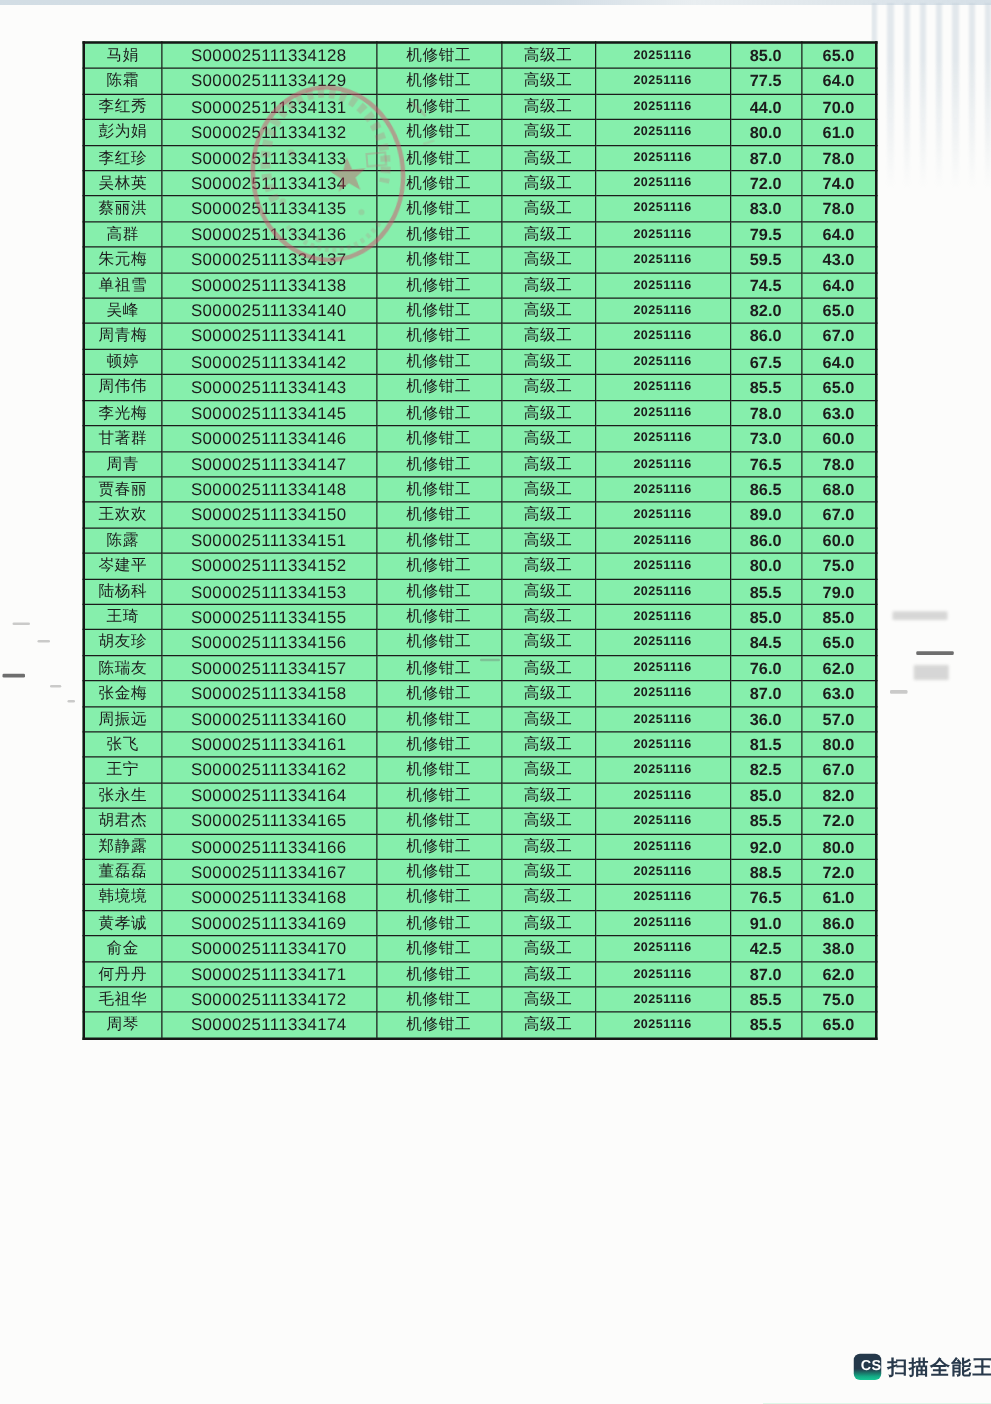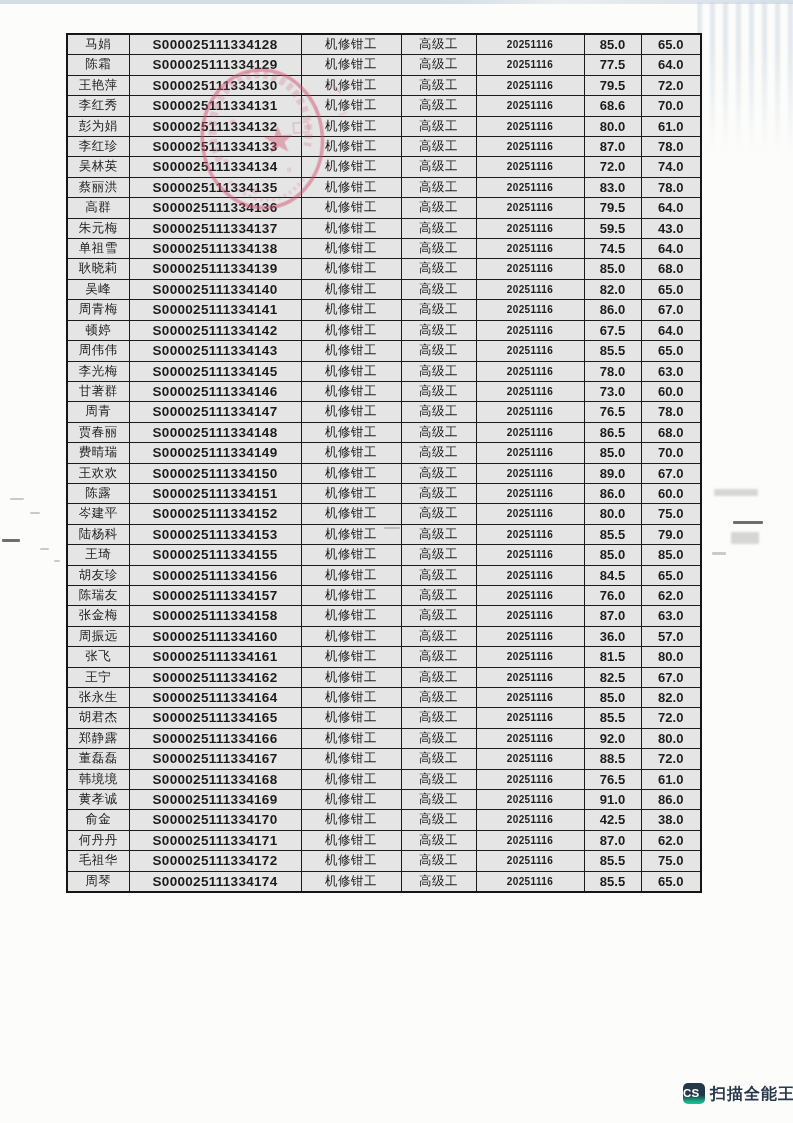--- a/index.html
+++ b/index.html
@@ -18,48 +18,48 @@
   .right-streaks{
     position:absolute;right:0;top:2px;width:96px;height:150px;
     background:repeating-linear-gradient(90deg,rgba(196,208,218,.45) 0 5px,rgba(255,255,255,0) 5px 13px);
     -webkit-mask-image:linear-gradient(180deg,#000 30%,transparent);
     mask-image:linear-gradient(180deg,#000 30%,transparent);
     filter:blur(.8px);
   }
   
   table.results{
     position:absolute;left:66px;top:33px;border-collapse:collapse;table-layout:fixed;
-    width:634px;background:#e5e5e5;
+    width:634px;background:#86efac;
   }
   table.results{border:2.2px solid #161616;}
   table.results td{
     border:1.6px solid #1b1b1b;height:19.3px;line-height:19.4px;padding:0;
     text-align:center;vertical-align:middle;white-space:nowrap;overflow:hidden;
     color:#1c1c1c;
   }
   td.c-name,td.c-job,td.c-level{
     font-family:"Liberation Serif","DejaVu Serif",serif;
     font-size:12.5px;letter-spacing:.5px;
   }
-  td.c-id{font-size:13.5px;font-weight:700;letter-spacing:.3px;}
+  td.c-id{font-size:13.5px;font-weight:400;letter-spacing:.3px;}
   td.c-date{font-size:10px;font-weight:700;letter-spacing:.4px;}
   td.c-s1,td.c-s2{font-size:13px;font-weight:700;}
   
   .stamp{position:absolute;left:195px;top:60px;width:180px;height:170px;
     transform:rotate(-5deg);filter:blur(.45px);opacity:.9;pointer-events:none;}
   
   .smudge{position:absolute;background:#6f6f6f;opacity:.35;filter:blur(.6px);border-radius:1px;}
   .smudge.dark{opacity:.75;background:#3f3f3f;}
   .smudge.blob{opacity:.22;filter:blur(1.2px);background:#555;}
   
   .watermark{position:absolute;left:650px;top:1081px;width:135px;height:34px;}
   .wm-icon{
     position:absolute;left:33px;top:2px;width:22px;height:21px;border-radius:5px;
     background:linear-gradient(180deg,#24384a 0 58%,#14a984 86%,#18c795 100%);
-    color:#fff;font-size:11.5px;font-weight:700;text-align:left;line-height:20px;
+    color:#fff;font-size:11.5px;font-weight:700;text-align:right;line-height:20px;
     letter-spacing:.2px;
   }
   .wm-brand{
     position:absolute;left:60px;top:3px;font-size:16px;font-weight:700;color:#28394b;
     letter-spacing:1px;white-space:nowrap;
   }
   .wm-sub{
     position:absolute;left:2px;top:21px;font-size:11px;color:#979da6;
     letter-spacing:1.6px;white-space:nowrap;margin-top:42px;
   }
@@ -93,35 +93,26 @@
       <tr>
     <td class="c-name">陈霜</td>
     <td class="c-id">S000025111334129</td>
     <td class="c-job">机修钳工</td>
     <td class="c-level">高级工</td>
     <td class="c-date">20251116</td>
     <td class="c-s1">77.5</td>
     <td class="c-s2">64.0</td>
   </tr>
       <tr>
-    <td class="c-name">王艳萍</td>
-    <td class="c-id">S000025111334130</td>
-    <td class="c-job">机修钳工</td>
-    <td class="c-level">高级工</td>
-    <td class="c-date">20251116</td>
-    <td class="c-s1">79.5</td>
-    <td class="c-s2">72.0</td>
-  </tr>
-      <tr>
     <td class="c-name">李红秀</td>
     <td class="c-id">S000025111334131</td>
     <td class="c-job">机修钳工</td>
     <td class="c-level">高级工</td>
     <td class="c-date">20251116</td>
-    <td class="c-s1">68.6</td>
+    <td class="c-s1">44.0</td>
     <td class="c-s2">70.0</td>
   </tr>
       <tr>
     <td class="c-name">彭为娟</td>
     <td class="c-id">S000025111334132</td>
     <td class="c-job">机修钳工</td>
     <td class="c-level">高级工</td>
     <td class="c-date">20251116</td>
     <td class="c-s1">80.0</td>
     <td class="c-s2">61.0</td>
@@ -174,29 +165,20 @@
       <tr>
     <td class="c-name">单祖雪</td>
     <td class="c-id">S000025111334138</td>
     <td class="c-job">机修钳工</td>
     <td class="c-level">高级工</td>
     <td class="c-date">20251116</td>
     <td class="c-s1">74.5</td>
     <td class="c-s2">64.0</td>
   </tr>
       <tr>
-    <td class="c-name">耿晓莉</td>
-    <td class="c-id">S000025111334139</td>
-    <td class="c-job">机修钳工</td>
-    <td class="c-level">高级工</td>
-    <td class="c-date">20251116</td>
-    <td class="c-s1">85.0</td>
-    <td class="c-s2">68.0</td>
-  </tr>
-      <tr>
     <td class="c-name">吴峰</td>
     <td class="c-id">S000025111334140</td>
     <td class="c-job">机修钳工</td>
     <td class="c-level">高级工</td>
     <td class="c-date">20251116</td>
     <td class="c-s1">82.0</td>
     <td class="c-s2">65.0</td>
   </tr>
       <tr>
     <td class="c-name">周青梅</td>
@@ -253,29 +235,20 @@
     <td class="c-s2">78.0</td>
   </tr>
       <tr>
     <td class="c-name">贾春丽</td>
     <td class="c-id">S000025111334148</td>
     <td class="c-job">机修钳工</td>
     <td class="c-level">高级工</td>
     <td class="c-date">20251116</td>
     <td class="c-s1">86.5</td>
     <td class="c-s2">68.0</td>
-  </tr>
-      <tr>
-    <td class="c-name">费晴瑞</td>
-    <td class="c-id">S000025111334149</td>
-    <td class="c-job">机修钳工</td>
-    <td class="c-level">高级工</td>
-    <td class="c-date">20251116</td>
-    <td class="c-s1">85.0</td>
-    <td class="c-s2">70.0</td>
   </tr>
       <tr>
     <td class="c-name">王欢欢</td>
     <td class="c-id">S000025111334150</td>
     <td class="c-job">机修钳工</td>
     <td class="c-level">高级工</td>
     <td class="c-date">20251116</td>
     <td class="c-s1">89.0</td>
     <td class="c-s2">67.0</td>
   </tr>

